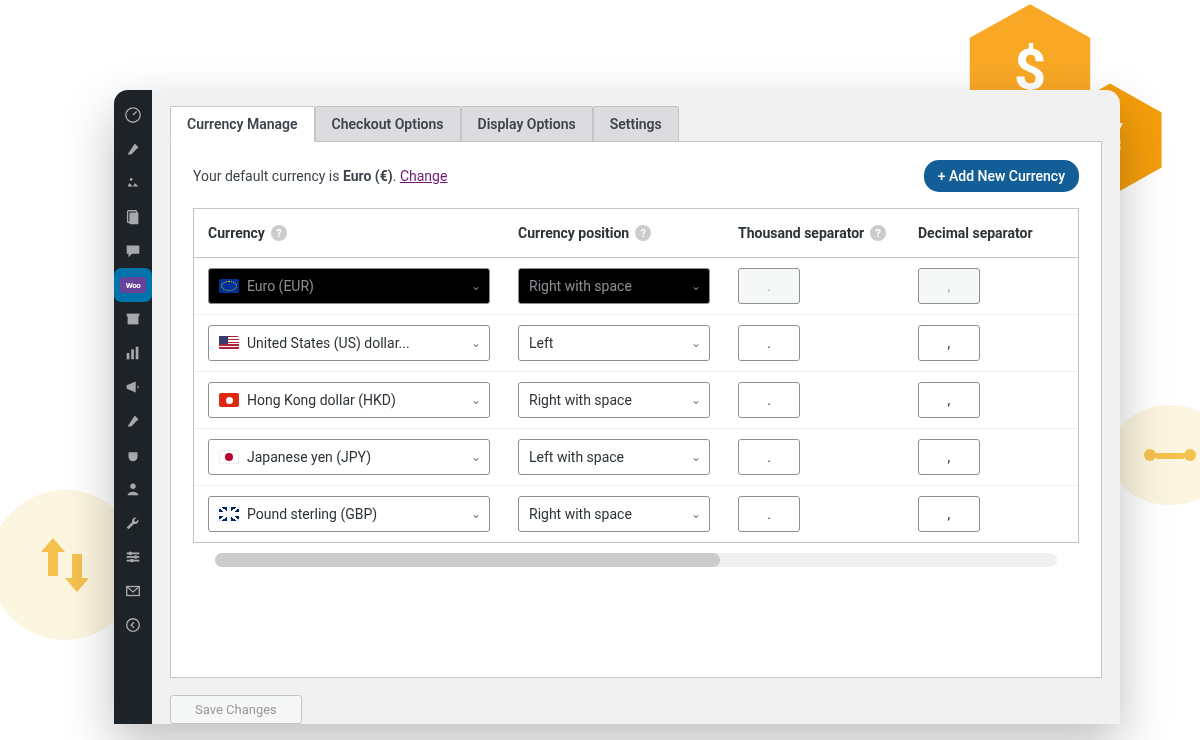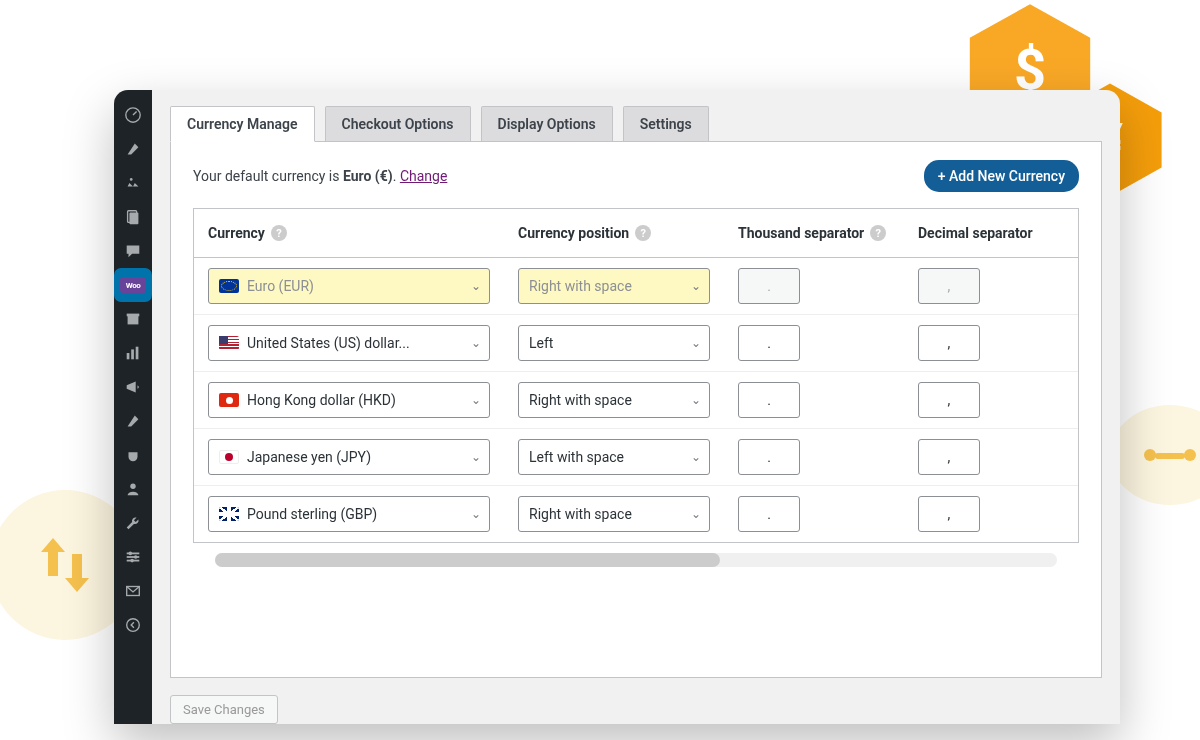--- a/index.html
+++ b/index.html
@@ -25,52 +25,52 @@
   
   .window { position:absolute; left:114px; top:90px; width:1006px; height:634px; background:#f1f1f1; border-radius:14px 14px 0 0; box-shadow: 0 20px 50px rgba(0,0,0,.25); overflow:hidden; display:flex; }
   .sidebar { width:38px; background:#1d2327; display:flex; flex-direction:column; align-items:center; padding-top:8px; gap:0; }
   .sidebar .sb { width:38px;height:34px; display:flex;align-items:center;justify-content:center;color:#a7aaad;cursor:pointer; }
   .sidebar .sb svg { width:18px;height:18px; }
   .sidebar .sb.active { background:#0073aa;color:#fff;position:relative;border-radius:7px; }
   .sidebar .sb.active::after { content:"";position:absolute;right:-6px;top:50%;transform:translateY(-50%);border:6px solid transparent;border-left-color:#0073aa; }
   .sidebar .woo { background:#674399; width:26px;height:16px;border-radius:3px;color:#fff;font-size:8px;font-weight:700;display:flex;align-items:center;justify-content:center;letter-spacing:-.5px; }
 
   .main { flex:1; display:flex; flex-direction:column; padding: 16px 0 0 0; overflow:hidden; }
-  .tabs { display:flex; gap:10px; padding:0 18px; }
+  .tabs { display:flex; padding:0 18px; }
   .tab { background:#dcdcde; border:1px solid #c3c4c7; padding:9px 16px; font-size:14px; color:#3c434a; font-weight:600; cursor:pointer; border-radius:2px 2px 0 0; border-bottom:none; }
   .tab.active { background:#fff; border-bottom:1px solid #fff; position:relative; z-index:2; }
 
   .panel { background:#fff; margin:0 18px 0 18px; border:1px solid #c3c4c7; padding:18px 0 22px 0; flex:1; overflow:hidden; position:relative; top:-1px; }
   .panel-inner { padding:0 22px; }
   .top-row { display:flex; justify-content:space-between; align-items:center; margin-bottom:16px; }
   .default-line { font-size:14px; color:#3c434a; }
   .default-line .change { color:#701a75; text-decoration:underline; cursor:pointer; }
   .add-btn { background:#135e96; color:#fff; border:none; padding:8px 14px; font-size:14px; border-radius:15px; font-weight:500; cursor:pointer; }
 
   .table-wrap { border:1px solid #c3c4c7; overflow-x:auto; position:relative; }
   .table { width:1020px; }
   .thead, .trow { display:grid; grid-template-columns: 310px 220px 180px 180px 130px; }
   .thead { border-bottom:1px solid #c3c4c7; }
   .th { padding:16px 14px; font-weight:700; font-size:14px; color:#2c3338; display:flex;align-items:center;gap:6px; }
   .th .help { width:16px;height:16px;border-radius:50%;background:#ccc;color:#fff;font-size:11px;display:inline-flex;align-items:center;justify-content:center;cursor:help; }
   .trow { border-bottom:1px solid #eee; padding:10px 0; align-items:center; }
   .trow:last-child { border-bottom:none; }
   .td { padding:0 14px; display:flex; align-items:center; }
   .select { flex:1; height:36px; border:1px solid #8c8f94; border-radius:3px; background:#fff; display:flex; align-items:center; padding:0 30px 0 10px; position:relative; font-size:14px; color:#2c3338; cursor:pointer; white-space:nowrap;overflow:hidden;text-overflow:ellipsis; gap:8px; }
-  .select.disabled { background:#fef9c3; color:#8c8f94; }
+  .select.disabled { background:#000000; color:#8c8f94; }
   .select .chev { position:absolute; right:8px; top:50%; transform:translateY(-50%); color:#787c82; font-size:12px; }
   .input-small { width:62px; height:36px; border:1px solid #8c8f94; border-radius:3px; text-align:center; font-size:14px; color:#2c3338; background:#fff; }
   .input-small.disabled { background:#f6f7f7; color:#a7aaad; }
   .flag { width:20px;height:14px;border-radius:2px;flex:0 0 auto; display:inline-block;}
 
   .scroll-hint { height:14px; background:#f0f0f0; margin:10px 22px 0 22px; border-radius:7px; position:relative; }
   .scroll-hint .thumb { height:100%; width:60%; background:#ccc; border-radius:7px; }
 
   .save-row { padding:16px 18px 0 18px; }
-  .save-btn { background:#f6f7f7;border:1px solid #c3c4c7;padding:6px 12px;font-size:13px;color:#999;border-radius:3px;cursor:pointer; }
+  .save-btn { background:#f6f7f7;border:1px solid #c3c4c7;padding:6px 24px;font-size:13px;color:#999;border-radius:3px;cursor:pointer; }
 
   
   .flag-eu { background:#003399; position:relative; overflow:hidden;}
   .flag-eu::after{content:"";position:absolute;inset:2px;border:1px dotted #ffcc00;border-radius:50%;}
   .flag-us { background:linear-gradient(#b22234 10%,#fff 10%,#fff 20%,#b22234 20%,#b22234 30%,#fff 30%,#fff 40%,#b22234 40%,#b22234 50%,#fff 50%,#fff 60%,#b22234 60%,#b22234 70%,#fff 70%,#fff 80%,#b22234 80%,#b22234 90%,#fff 90%);position:relative;}
   .flag-us::before{content:"";position:absolute;left:0;top:0;width:9px;height:8px;background:#3c3b6e;}
   .flag-hk { background:#de2910; display:flex;align-items:center;justify-content:center;}
   .flag-hk::after{content:"";width:7px;height:7px;background:#fff;border-radius:50%;}
   .flag-jp { background:#fff;display:flex;align-items:center;justify-content:center;border:1px solid #eee;}
   .flag-jp::after{content:"";width:8px;height:8px;background:#bc002d;border-radius:50%;}

